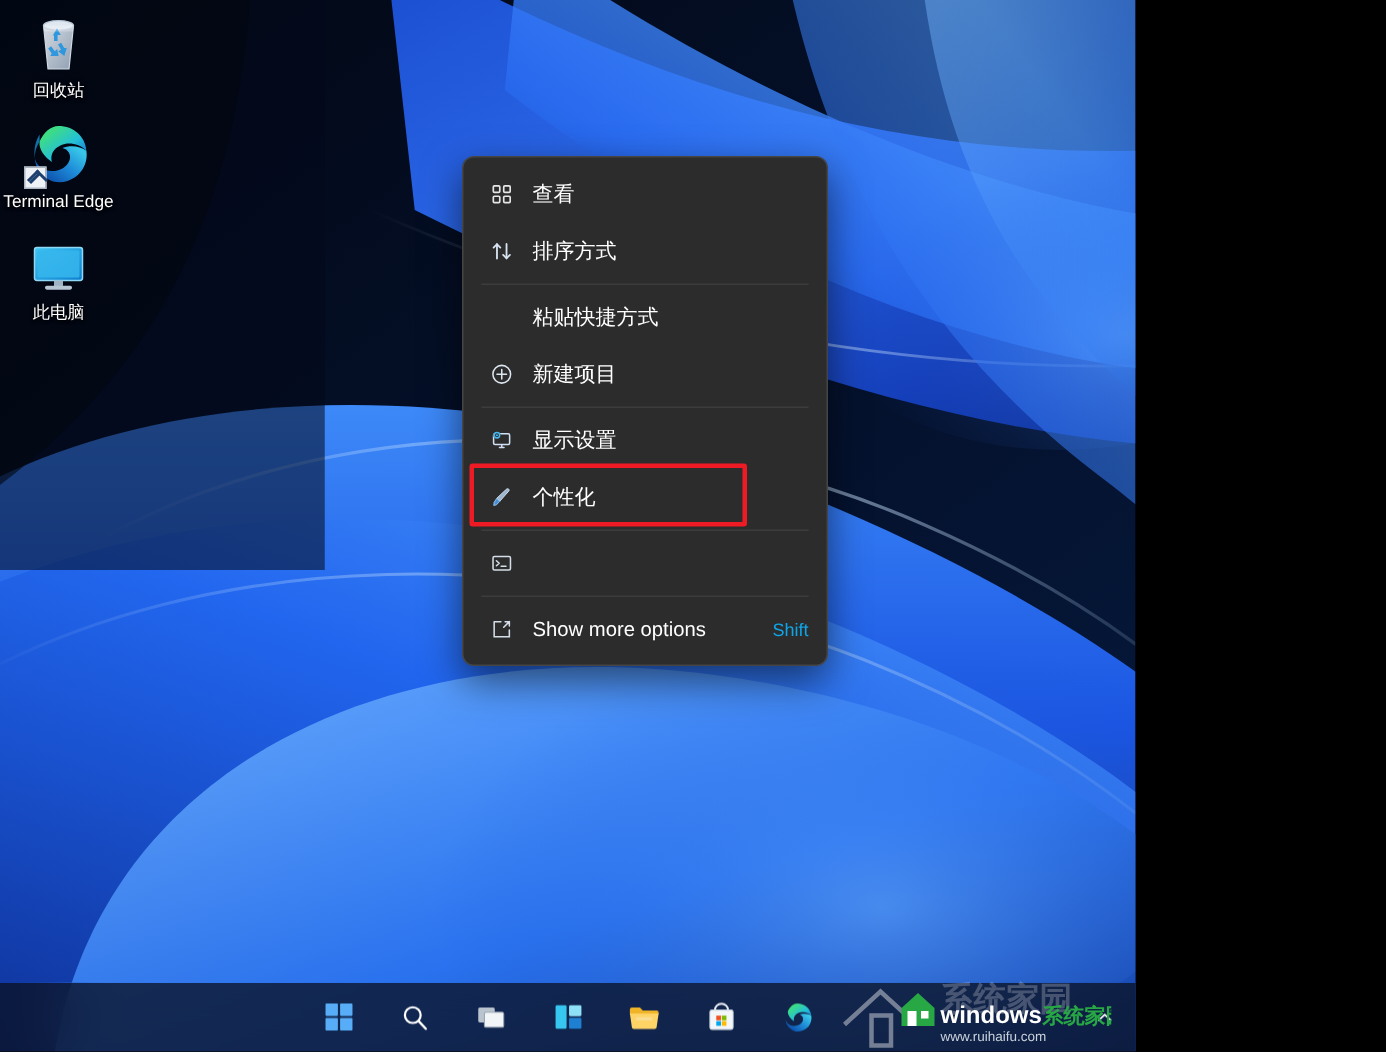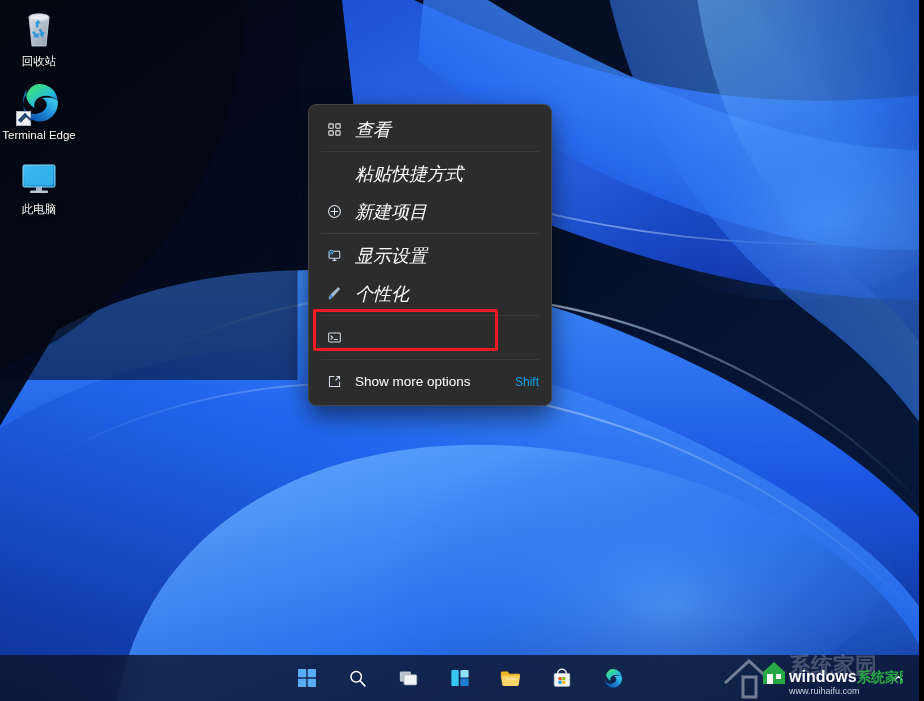--- a/index.html
+++ b/index.html
@@ -2,21 +2,21 @@
 <html><head>
 <meta charset="utf-8">
 <style>
   html, body {
     margin: 0;
     padding: 0;
     background: #000;
   }
   #screen {
     position: relative;
-    width: 919px;
+    width: 757px;
     height: 701px;
     overflow: hidden;
     font-family: "Liberation Sans", "DejaVu Sans", sans-serif;
     -webkit-font-smoothing: antialiased;
   }
 
   
   .wallpaper {
     position: absolute;
     inset: 0;
@@ -122,21 +122,21 @@
     font-size: 12px;
     color: #0ea5e9;
     white-space: nowrap;
     margin-left: 6px;
   }
   .menu-sep {
     height: 1px;
     background: #3c3c3c;
     margin: 3px 12px;
   }
-  .menu-item.cjk .mi-label { font-size: 18px; font-style: italic; }
+  .menu-item.cjk .mi-label { font-size: 14px; }
 
   
   .highlight-box {
     position: absolute;
     left: 313px;
     top: 309px;
     width: 185px;
     height: 42px;
     border: 3px solid #ef1b24;
     border-radius: 2px;
@@ -348,20 +348,33 @@
             <rect x="2" y="2" width="4.6" height="4.6" rx="0.8"></rect>
             <rect x="9.4" y="2" width="4.6" height="4.6" rx="0.8"></rect>
             <rect x="2" y="9.4" width="4.6" height="4.6" rx="0.8"></rect>
             <rect x="9.4" y="9.4" width="4.6" height="4.6" rx="0.8"></rect>
           </g>
         </svg>
       </span>
       <span class="mi-label">查看</span>
     </div>
 
+    <div class="menu-item cjk">
+      <span class="mi-icon">
+        <svg viewBox="0 0 16 16" width="15" height="15">
+          <g stroke="#d8e4f2" stroke-width="1.3" fill="none" stroke-linecap="round">
+            <path d="M4.6,13.2 L4.6,3"></path>
+            <path d="M2.2,5.4 L4.6,3 L7,5.4"></path>
+            <path d="M11.4,2.8 L11.4,13"></path>
+            <path d="M9,10.6 L11.4,13 L13.8,10.6"></path>
+          </g>
+        </svg>
+      </span>
+      <span class="mi-label">排序方式</span>
+    </div>
 
     <div class="menu-sep"></div>
 
     <div class="menu-item cjk disabled">
       <span class="mi-icon"></span>
       <span class="mi-label">粘贴快捷方式</span>
     </div>
 
     <div class="menu-item cjk">
       <span class="mi-icon">

